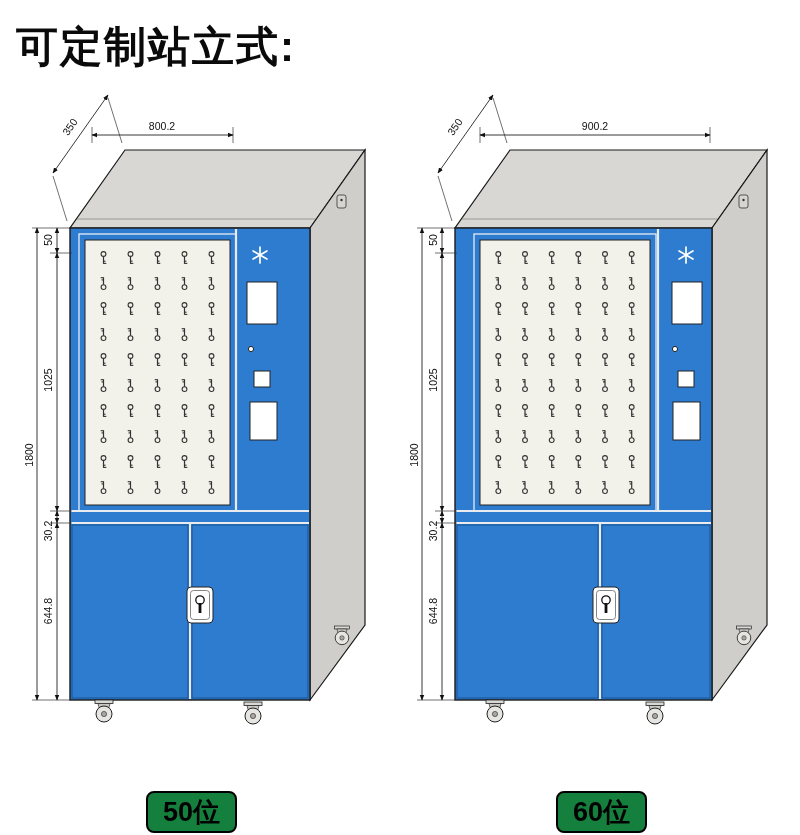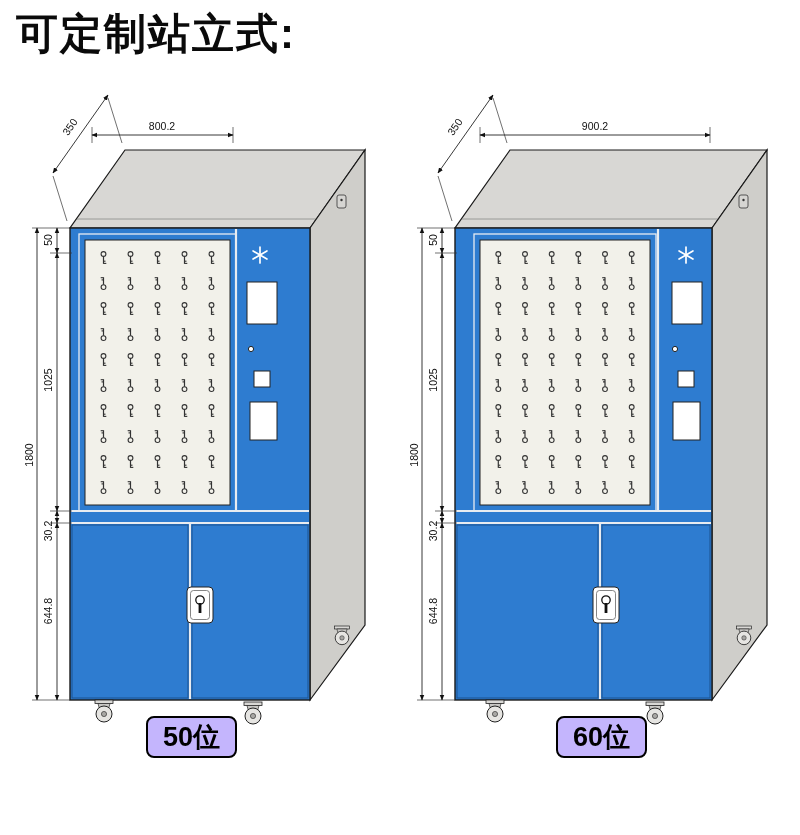--- a/index.html
+++ b/index.html
@@ -1,29 +1,29 @@
 <!DOCTYPE html>
 <html style="--blue: #2e7cd0; --blue_dark: #1b5391; --gray_top: #d8d7d4; --gray_side: #cfceca; --panel: #f2f1ea; --line_light: #e8ecf1;"><head>
 <meta charset="utf-8">
 <style>
   html,body{margin:0;padding:0}
   body{
     width:800px;height:835px;position:relative;background:#ffffff;
     font-family:"Liberation Sans", sans-serif;overflow:hidden;
   }
   #title{
-    position:absolute;left:16px;top:6px;font-size:42px;font-weight:bold;
+    position:absolute;left:16px;top:19px;font-size:42px;font-weight:bold;
     color:#0a0a0a;letter-spacing:2px;
   }
   .cab{position:absolute}
   #cab1{left:20px;top:85px}
   #cab2{left:405px;top:85px}
   .variant-label{
-    position:absolute;top:716px;border:2.5px solid #000;border-radius:8px;
-    background:#c4b5fd;font-size:27px;font-weight:bold;padding:1px 15px;
+    position:absolute;top:791px;border:2.5px solid #000;border-radius:8px;
+    background:#15803d;font-size:27px;font-weight:bold;padding:1px 15px;
     line-height:36px;color:#000;
   }
   #label1{left:146px}
   #label2{left:556px}
 
   .face-top{fill:var(--gray_top,#d8d7d4);stroke:#1a1a1a;stroke-width:1.2}
   .face-side{fill:var(--gray_side,#cfceca);stroke:#1a1a1a;stroke-width:1.2}
   .front{fill:var(--blue,#2e7cd0);stroke:#1a1a1a;stroke-width:1.4}
   .edge-lt{stroke:#8a8a88;stroke-width:0.8}
   .panel{fill:var(--panel,#f2f1ea);stroke:#222;stroke-width:1}

